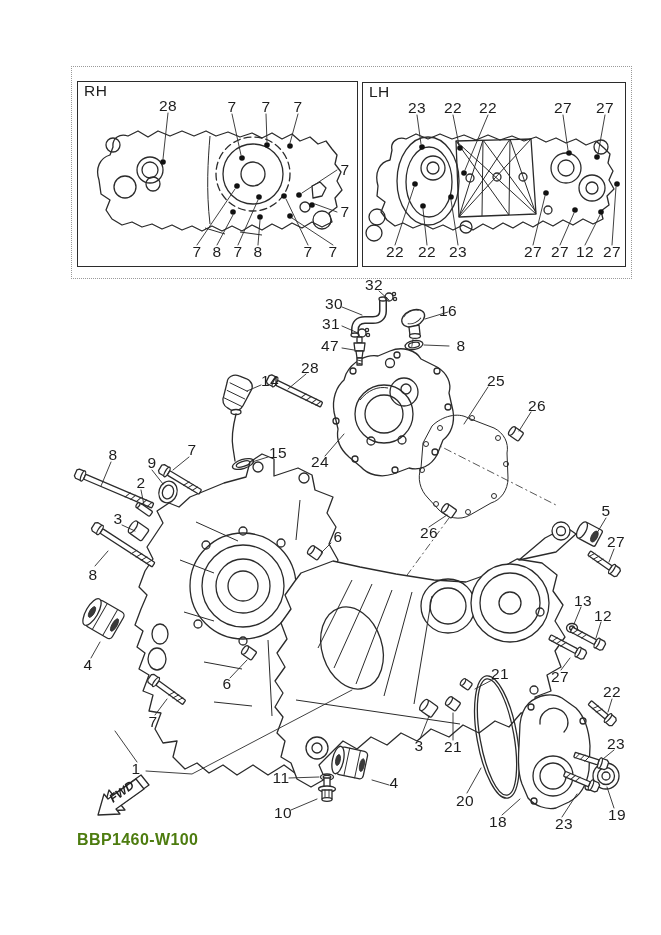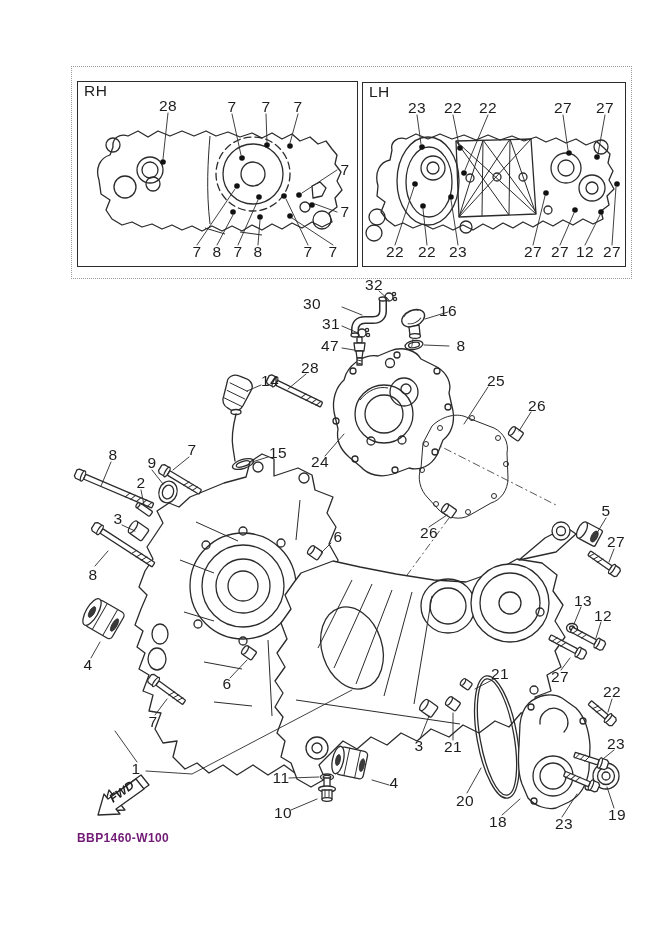--- a/index.html
+++ b/index.html
@@ -7,22 +7,22 @@
          font-family:"Liberation Sans",sans-serif;color:#1d1d1d}
   .dotted-frame{position:absolute;left:71px;top:66px;width:559px;height:211px;
                 border:1px dotted #9a9a9a;pointer-events:none}
   .inset-box{position:absolute;border:1.6px solid #2b2b2b;background:transparent}
   #rh-box{left:77px;top:81px;width:279px;height:184px}
   #lh-box{left:362px;top:82px;width:262px;height:183px}
   .inset-title{position:absolute;font-size:15.5px;letter-spacing:.5px;color:#1d1d1d}
   .layer{position:absolute;left:0;top:0;width:661px;height:935px;pointer-events:none}
   .co{position:absolute;transform:translate(-50%,-50%);font-size:15.5px;
       letter-spacing:.5px;white-space:nowrap;color:#1d1d1d}
-  .part-code{position:absolute;left:77px;top:831px;font-size:12px;font-weight:600;
-             letter-spacing:.4px;color:#701a75}
+  .part-code{position:absolute;left:77px;top:831px;font-size:16px;font-weight:600;
+             letter-spacing:.4px;color:#4d7c0f}
   svg.art{position:absolute;left:0;top:0}
   .ln{fill:none;stroke:#2b2b2b;stroke-width:1.3;stroke-linejoin:round;stroke-linecap:round}
   .ln1{fill:none;stroke:#2b2b2b;stroke-width:1;stroke-linejoin:round}
   .fw{fill:#fff;stroke:#2b2b2b;stroke-width:1.3;stroke-linejoin:round}
   .th{stroke:#2b2b2b;stroke-width:.9;fill:none;stroke-linecap:round}
   .dd{stroke:#2b2b2b;stroke-width:.8;fill:none;stroke-dasharray:8 3 2 3}
   .dot{fill:#111;stroke:none}
   .dk{fill:#3a3a3a;stroke:#2b2b2b;stroke-width:.8}
 </style>
 </head>
@@ -447,21 +447,21 @@
       <span class="co" style="left: 563px; top: 108px;">27</span>
       <span class="co" style="left: 605px; top: 108px;">27</span>
       <span class="co" style="left: 395px; top: 252px;">22</span>
       <span class="co" style="left: 427px; top: 252px;">22</span>
       <span class="co" style="left: 458px; top: 252px;">23</span>
       <span class="co" style="left: 533px; top: 252px;">27</span>
       <span class="co" style="left: 560px; top: 252px;">27</span>
       <span class="co" style="left: 585px; top: 252px;">12</span>
       <span class="co" style="left: 612px; top: 252px;">27</span>
       <span class="co" style="left: 374px; top: 285px;">32</span>
-      <span class="co" style="left: 312px; top: 304px;">30</span>
+      <span class="co" style="left: 334px; top: 304px;">30</span>
       <span class="co" style="left: 331px; top: 324px;">31</span>
       <span class="co" style="left: 330px; top: 346px;">47</span>
       <span class="co" style="left: 448px; top: 311px;">16</span>
       <span class="co" style="left: 461px; top: 346px;">8</span>
       <span class="co" style="left: 310px; top: 368px;">28</span>
       <span class="co" style="left: 270px; top: 381px;">14</span>
       <span class="co" style="left: 496px; top: 381px;">25</span>
       <span class="co" style="left: 537px; top: 406px;">26</span>
       <span class="co" style="left: 320px; top: 462px;">24</span>
       <span class="co" style="left: 278px; top: 453px;">15</span>

